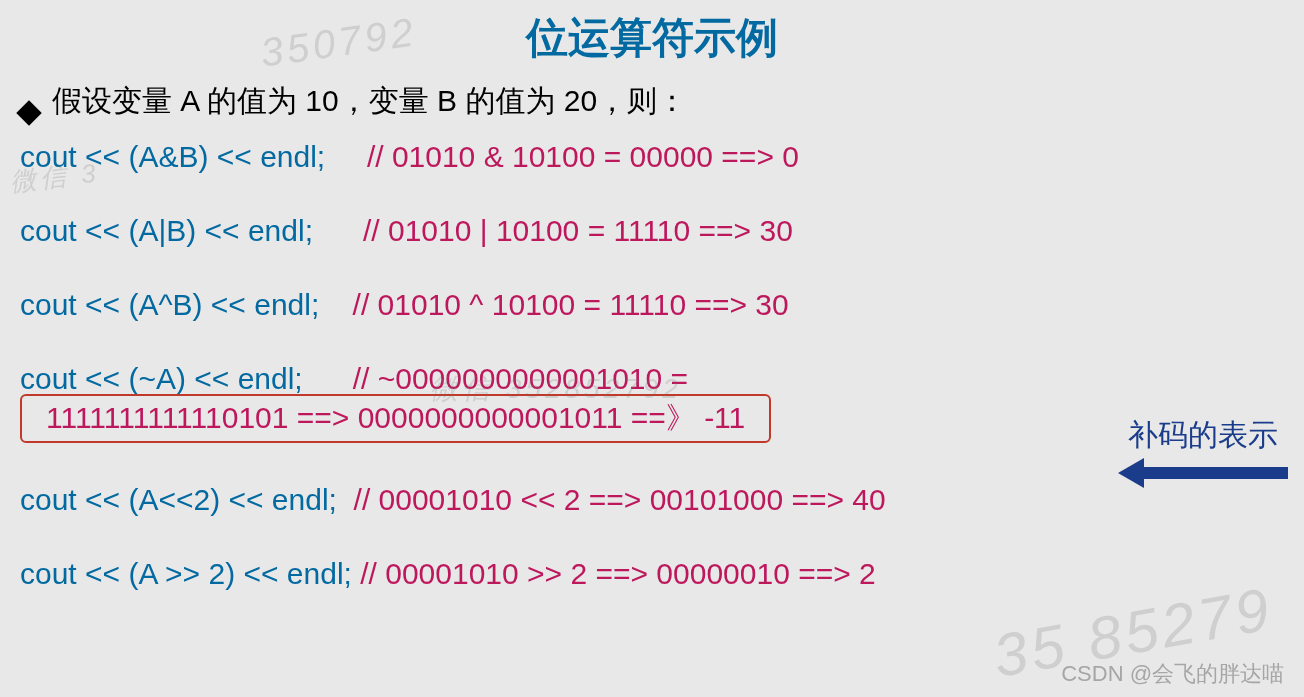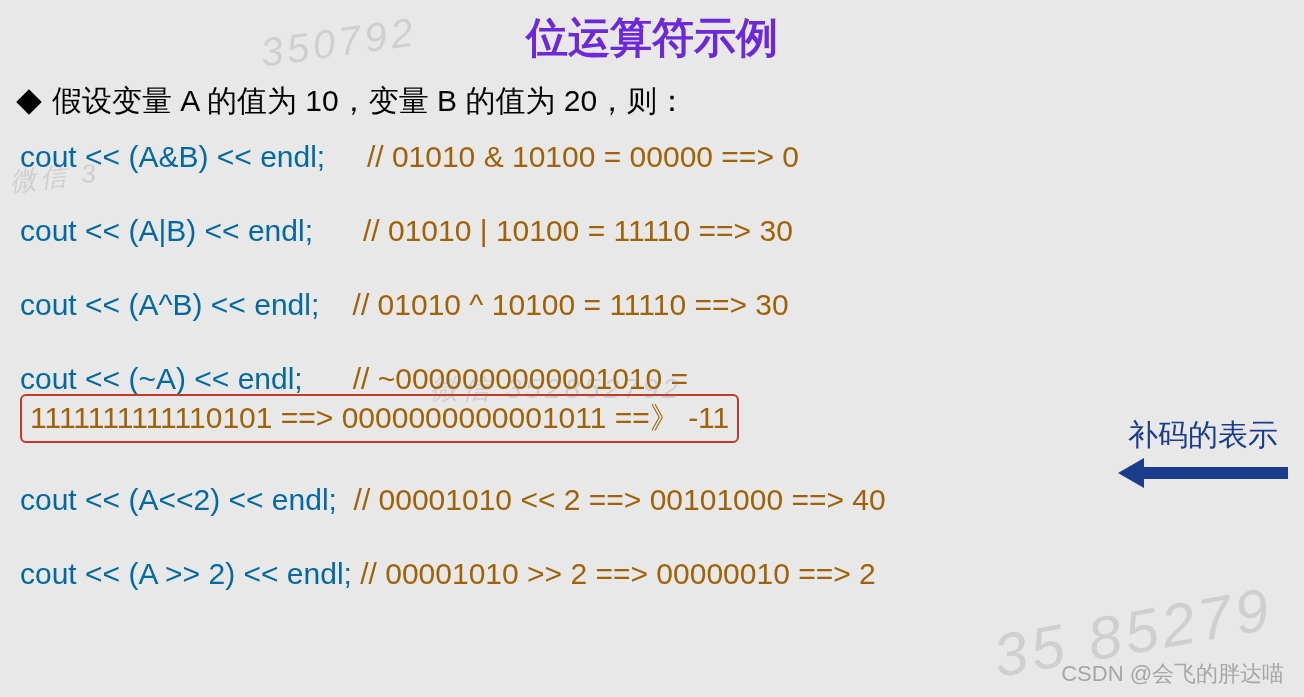--- a/index.html
+++ b/index.html
@@ -8,52 +8,52 @@
     width: 1304px;
     height: 697px;
     box-sizing: border-box;
     background: #e8e8e8;
     font-family: "Microsoft YaHei", "SimHei", Arial, sans-serif;
     position: relative;
     overflow: hidden;
   }
   .title {
     text-align: center;
-    color: #6d28d9;
+    color: #0369a1;
     font-size: 42px;
     font-weight: bold;
     margin-bottom: 15px;
   }
   .intro {
     font-size: 30px;
     color: #000;
     margin-bottom: 18px;
     display: flex;
-    align-items: center;
+    align-items: flex-end;
   }
   .diamond {
     display: inline-block;
     width: 18px;
     height: 18px;
     background: #000;
     transform: rotate(45deg);
     margin-right: 14px;
     flex-shrink: 0;
   }
   .line {
     font-size: 30px;
     margin-bottom: 40px;
     white-space: nowrap;
   }
   .code { color: #0369a1; }
-  .comment { color: #a16207; }
+  .comment { color: #be185d; }
   .boxed-wrap {
     border: 2px solid #c0392b;
     border-radius: 6px;
-    padding: 2px 8px;
+    padding: 2px 24px;
     display: inline-block;
     margin-top: -4px;
   }
   .annotation-group {
     position: absolute;
     right: 16px;
     top: 415px;
     display: flex;
     flex-direction: column;
     align-items: center;

